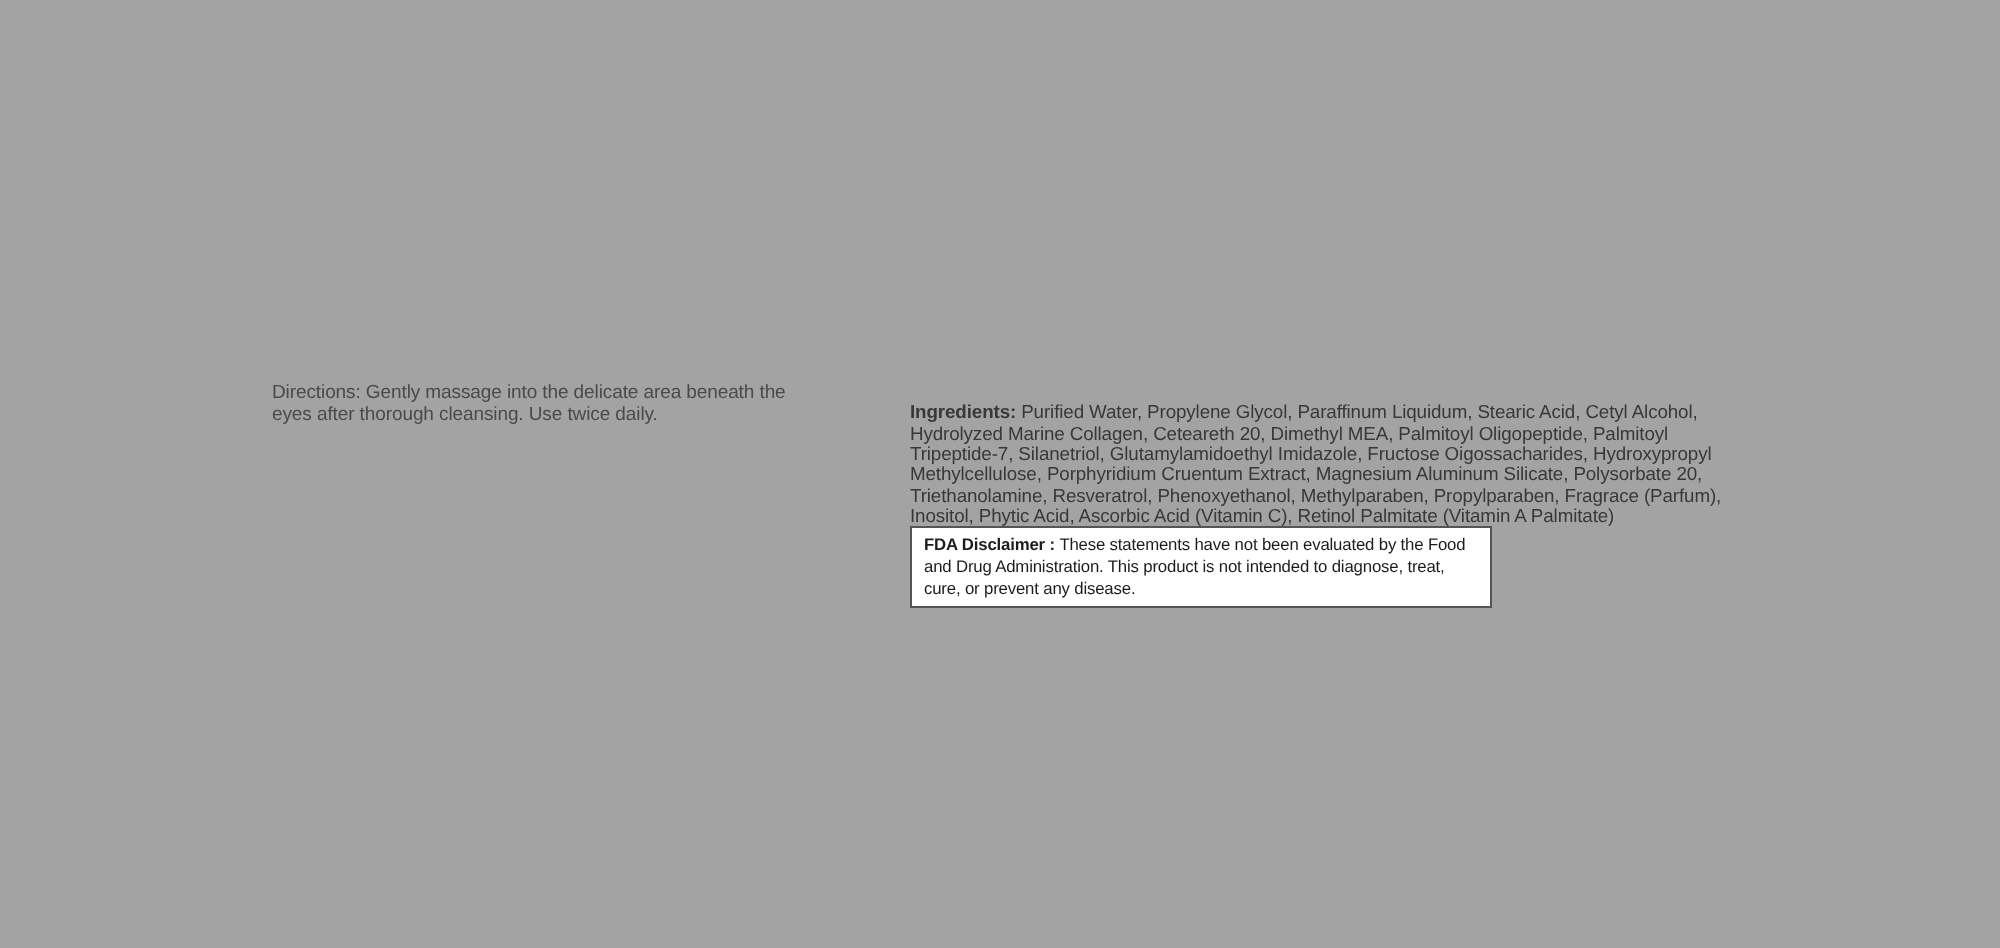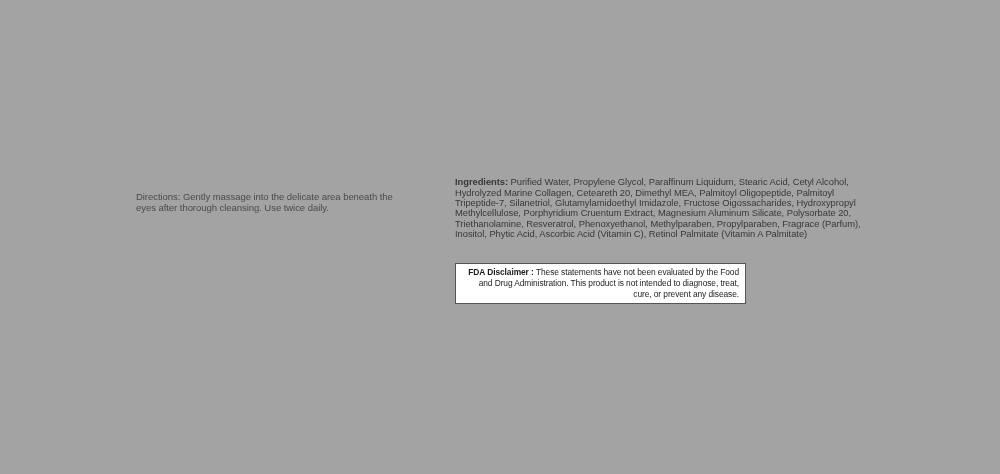--- a/index.html
+++ b/index.html
@@ -31,41 +31,40 @@
     left: 136px;
     top: 234px;
     width: 268px;
     font-size: 9.6px;
     line-height: 11.6px;
     color: #1c1c1c;
     letter-spacing: -0.05px;
   }
   .ingredients {
     left: 455px;
-    top: 168px;
+    top: 192px;
     width: 408px;
     font-size: 9.4px;
     line-height: 10.35px;
     color: #383838;
     letter-spacing: -0.05px;
   }
   .fda-box {
     left: 455px;
     top: 263px;
     width: 291px;
     height: 41px;
     box-sizing: border-box;
     border: 1px solid #555555;
     padding: 3px 6px 3px 6px;
     font-size: 8.4px;
     line-height: 11.2px;
     color: #1c1c1c;
     letter-spacing: -0.08px;
     background: #ffffff;
-    text-align: right;
   }
   .bold {
     font-weight: bold;
   }
 </style>
 </head>
 <body>
 
 <div class="canvas">
 

